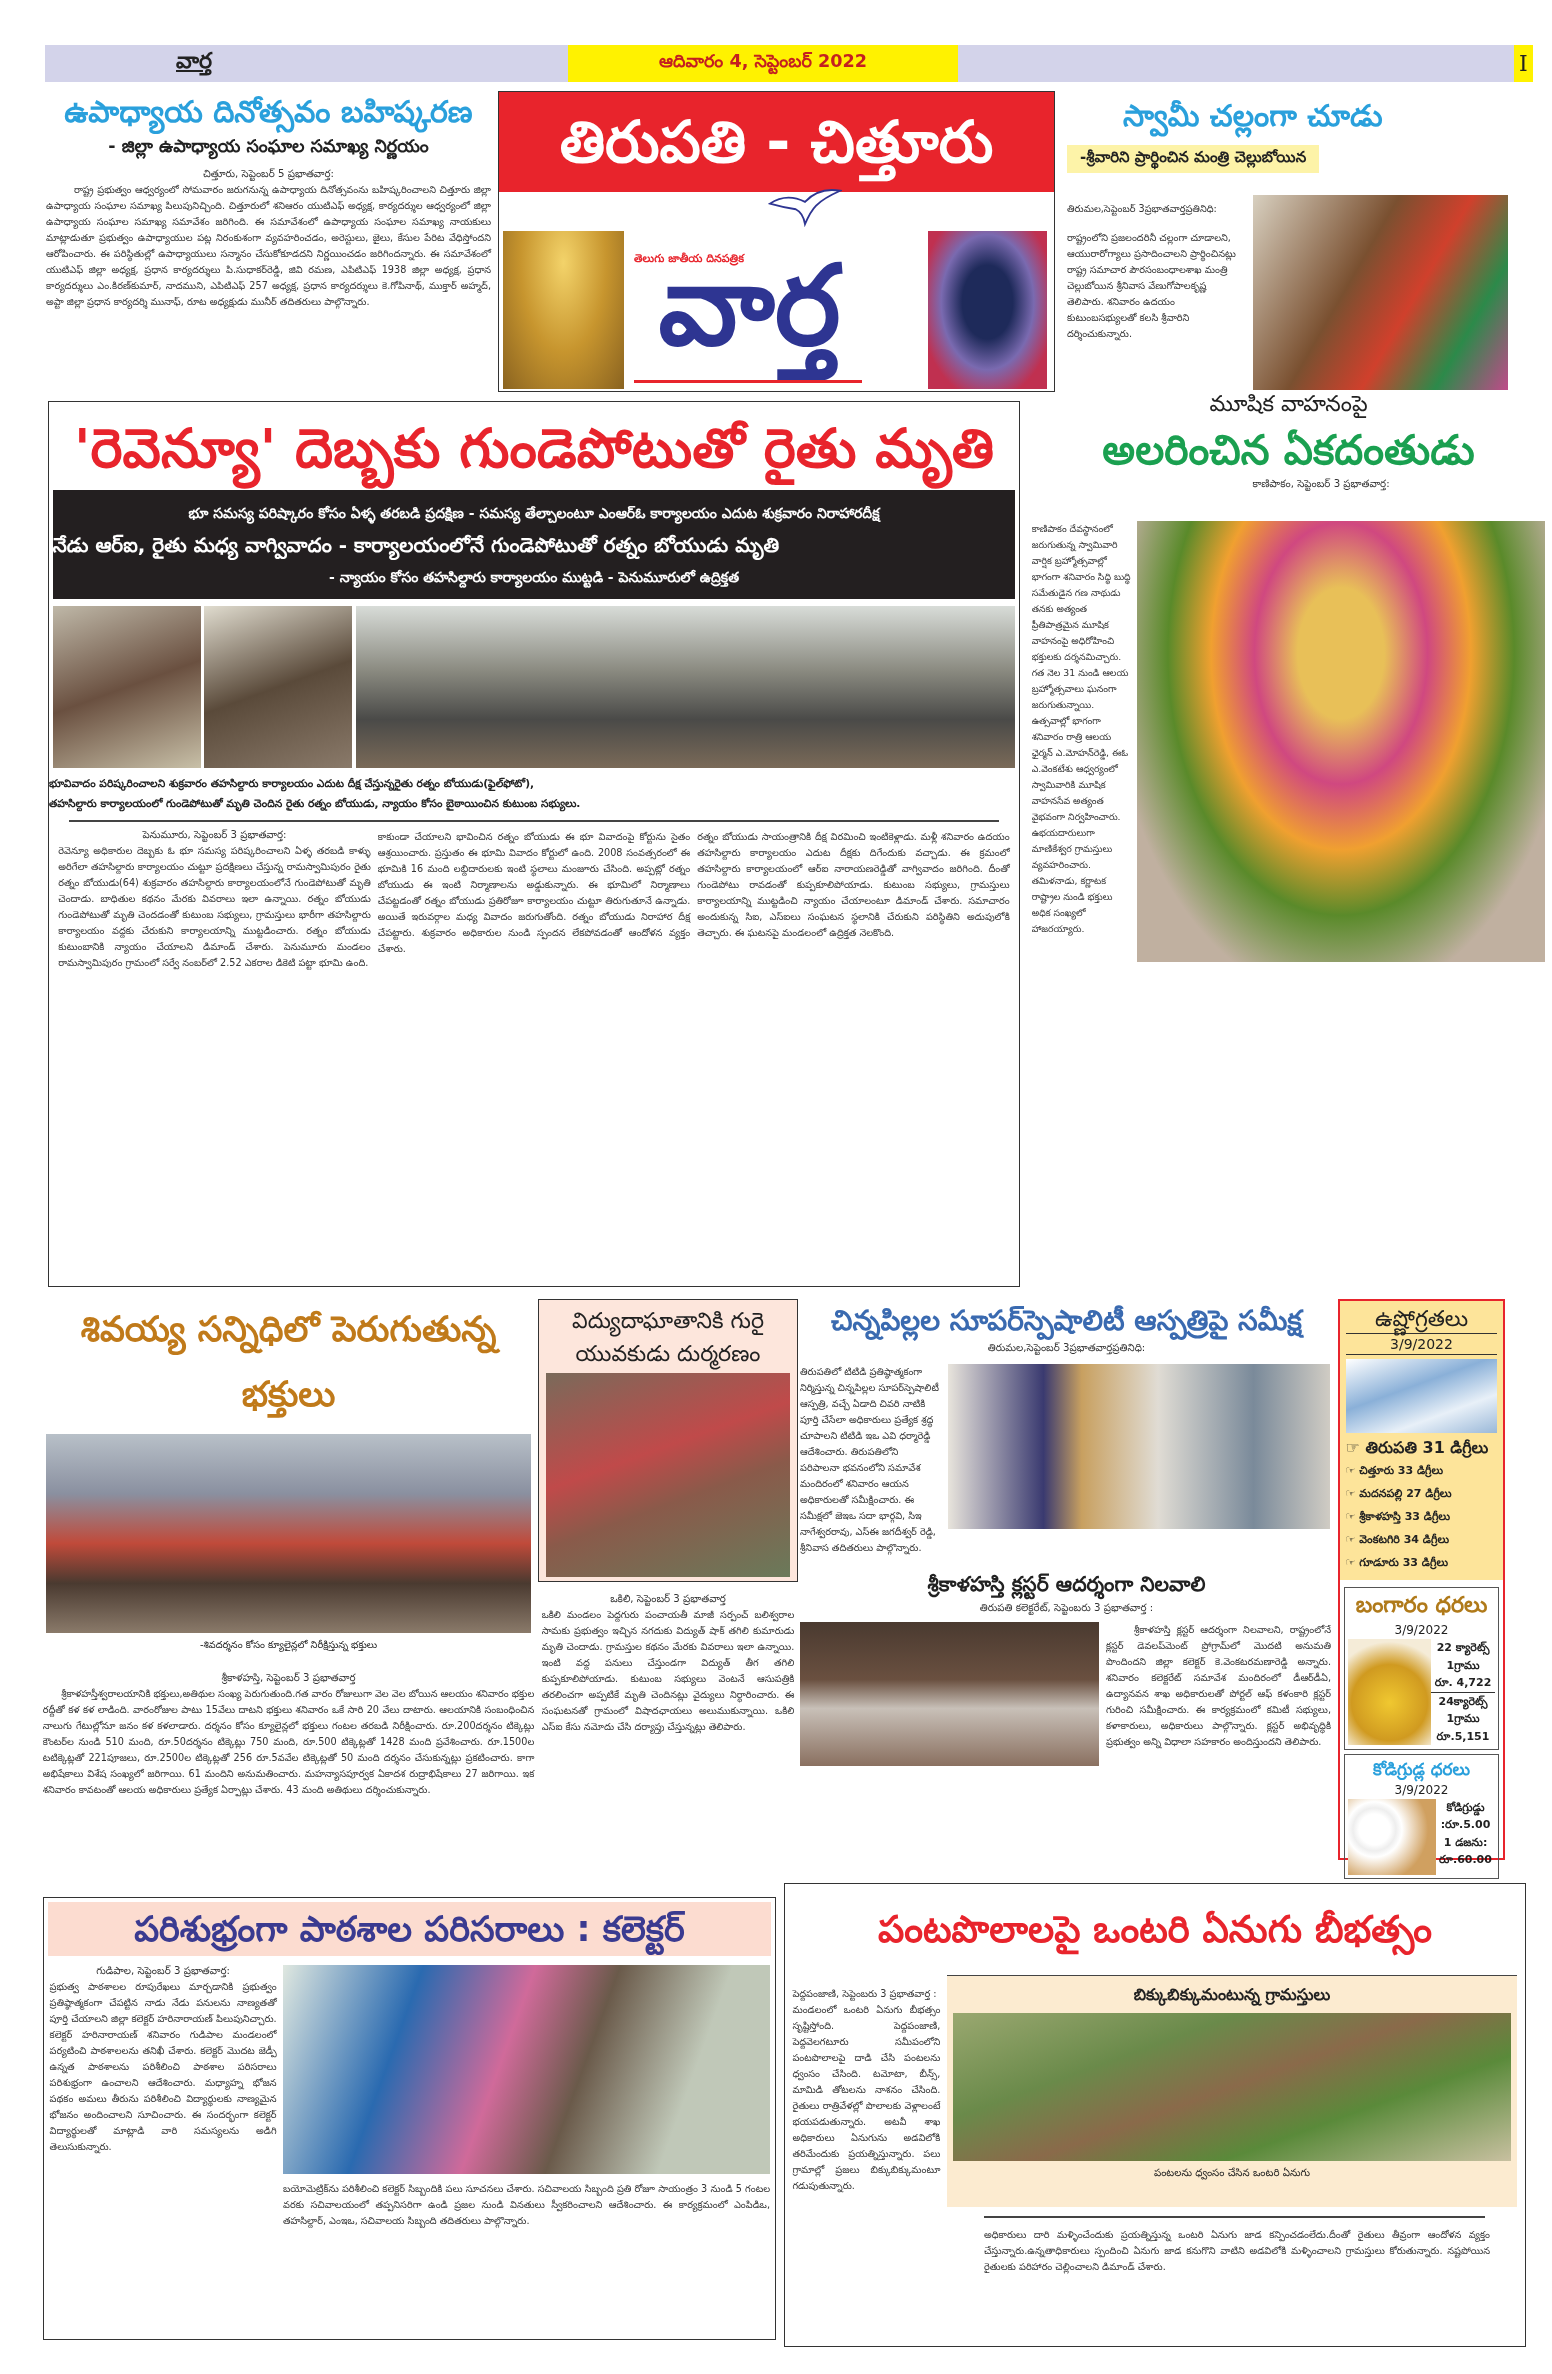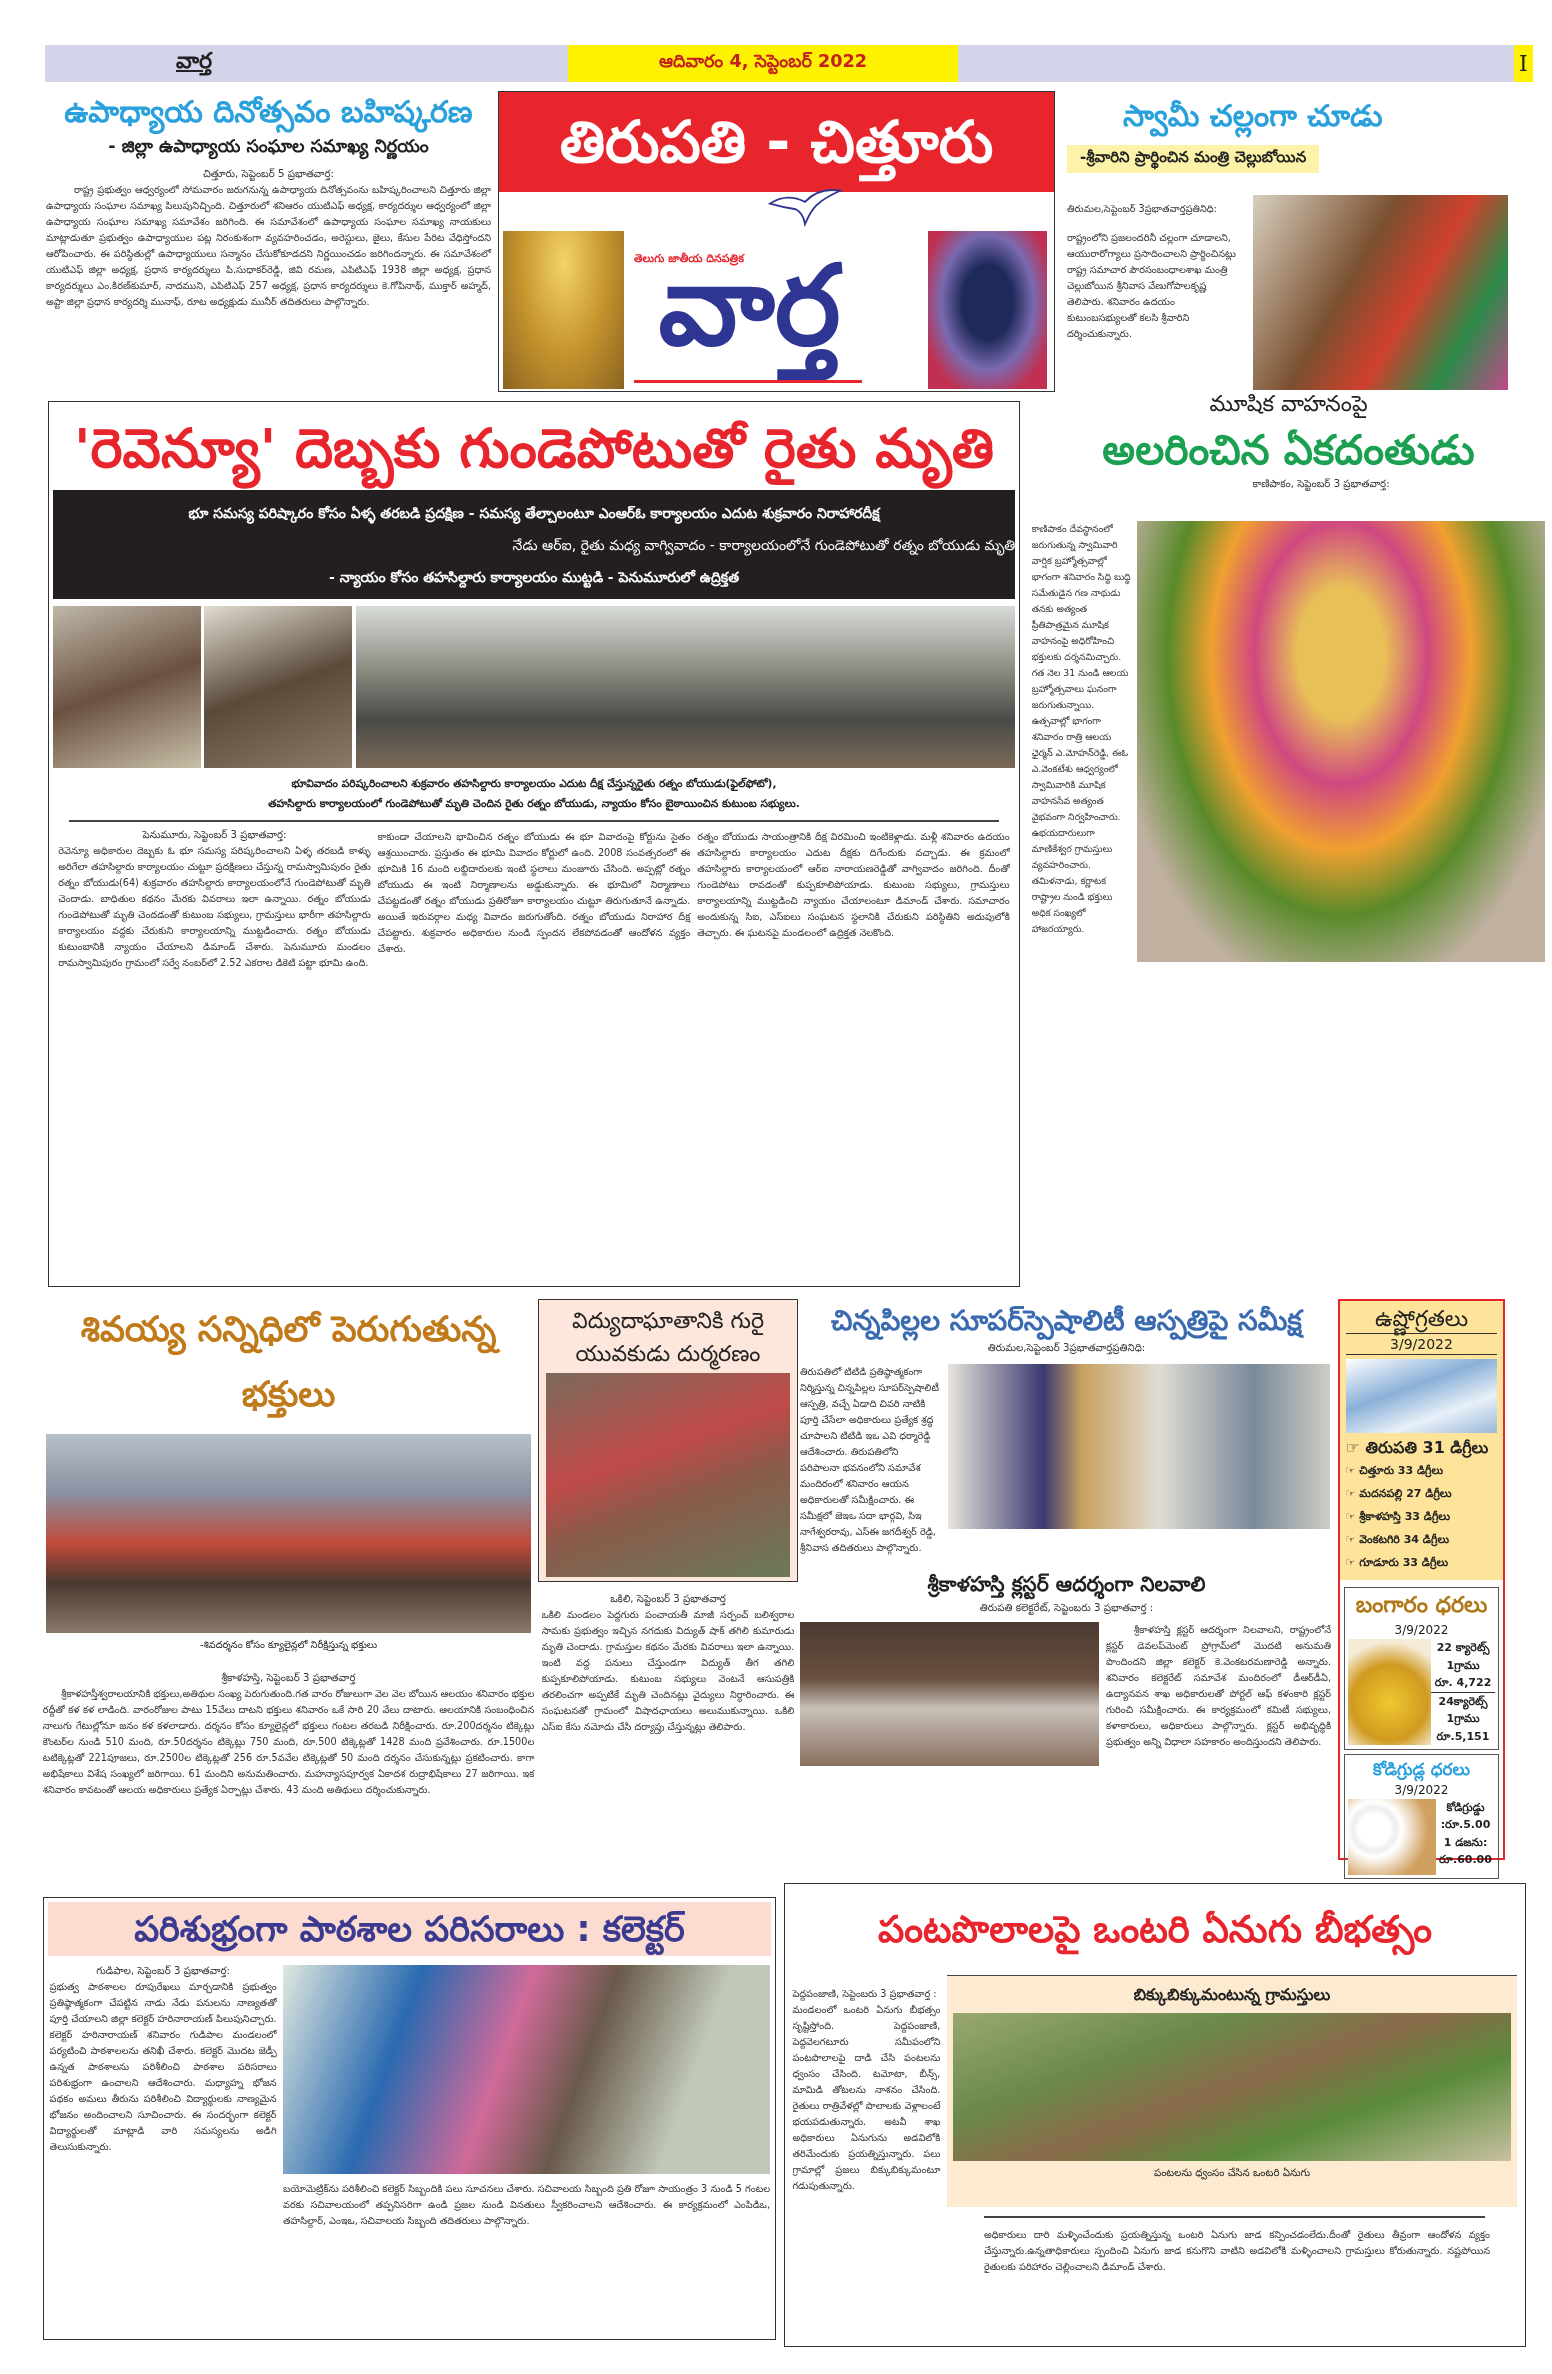--- a/index.html
+++ b/index.html
@@ -49,29 +49,29 @@
   <div style="display:inline-block;background:#fdf3a8;padding:3.7px 13px;font-size:15px;font-weight:bold;margin-top:5.6px">-శ్రీవారిని ప్రార్థించిన మంత్రి చెల్లుబోయిన</div>
   <div class="abs body-text" style="left:0;top:108px;width:176px;font-size:9.7px;text-align:left">తిరుమల,సెప్టెంబర్ 3ప్రభాతవార్తప్రతినిధి:</div>
   <div class="abs body-text" style="left:0;top:137px;width:176px;text-align:left">రాష్ట్రంలోని ప్రజలందరినీ చల్లంగా చూడాలని, ఆయురారోగ్యాలు ప్రసాదించాలని ప్రార్థించినట్లు రాష్ట్ర సమాచార పౌరసంబంధాలశాఖ మంత్రి చెల్లుబోయిన శ్రీనివాస వేణుగోపాలకృష్ణ తెలిపారు. శనివారం ఉదయం కుటుంబసభ్యులతో కలసి శ్రీవారిని దర్శించుకున్నారు.</div>
   <div class="abs photo" style="left:186px;top:102px;width:255px;height:195px;background:linear-gradient(120deg,#d8d0c0,#7a5030 40%,#d0402c 60%,#2c8a4a 80%,#c04a8a)"></div>
 </div>
 
 <div class="abs box" style="left:48px;top:401px;width:972px;height:886px">
   <div style="text-align:center;font-size:54px;font-weight:bold;color:#e8242c;line-height:83px;margin-top:4.6px">'రెవెన్యూ' దెబ్బకు గుండెపోటుతో రైతు మృతి</div>
   <div style="background:#231f20;color:#fff;margin:0 3.7px;padding:7.4px 0;height:109px">
     <div style="text-align:center;font-size:14px;font-weight:bold;line-height:32px">భూ సమస్య పరిష్కారం కోసం ఏళ్ళ తరబడి ప్రదక్షిణ - సమస్య తేల్చాలంటూ ఎంఆర్‌ఓ కార్యాలయం ఎదుట శుక్రవారం నిరాహారదీక్ష</div>
-    <div style="text-align:right;font-size:14px;font-weight:normal;line-height:32px">నేడు ఆర్ఐ, రైతు మధ్య వాగ్వివాదం - కార్యాలయంలోనే గుండెపోటుతో రత్నం బోయుడు మృతి</div>
+    <div style="text-align:left;font-size:20px;font-weight:bold;line-height:32px">నేడు ఆర్ఐ, రైతు మధ్య వాగ్వివాదం - కార్యాలయంలోనే గుండెపోటుతో రత్నం బోయుడు మృతి</div>
     <div style="text-align:center;font-size:14px;font-weight:bold;line-height:32px">- న్యాయం కోసం తహసిల్దారు కార్యాలయం ముట్టడి   - పెనుమూరులో ఉద్రిక్తత</div>
   </div>
   <div style="display:flex;gap:3.7px;margin:7.4px 3.7px 0;height:162px">
     <div class="photo" style="width:148px;background:linear-gradient(160deg,#bfb8a8,#6a5040 50%,#c8c0a8)"></div>
     <div class="photo" style="width:148px;background:linear-gradient(160deg,#e0dccf,#5a4a3a 50%,#8a7a6a)"></div>
     <div class="photo" style="flex:1;background:linear-gradient(180deg,#d8dcd8,#8a8a80 40%,#4a4a48 70%,#7a6a58)"></div>
   </div>
-  <div style="text-align:center;font-size:10.7px;font-weight:bold;line-height:20.4px;margin-top:5.6px">
+  <div style="text-align:left;font-size:10.7px;font-weight:bold;line-height:20.4px;margin-top:5.6px">
     <div>భూవివాదం పరిష్కరించాలని శుక్రవారం తహసిల్దారు కార్యాలయం ఎదుట దీక్ష చేస్తున్నరైతు రత్నం బోయుడు(ఫైల్‌ఫోటో),</div>
     <div>తహసిల్దారు కార్యాలయంలో గుండెపోటుతో మృతి చెందిన రైతు రత్నం బోయుడు,  న్యాయం కోసం  బైఠాయించిన  కుటుంబ సభ్యులు.</div>
   </div>
   <div class="rule" style="margin:5.6px 20.4px 7.4px"></div>
   <div style="display:flex;gap:7px;padding:0 9.3px">
     <div style="flex:1">
       <div class="dateline">పెనుమూరు, సెప్టెంబర్ 3 ప్రభాతవార్త:</div>
       <div class="body-text">రెవెన్యూ అధికారుల దెబ్బకు ఓ భూ సమస్య పరిష్కరించాలని ఏళ్ళ తరబడి కాళ్ళు అరిగేలా తహసిల్దారు కార్యాలయం చుట్టూ ప్రదక్షిణలు చేస్తున్న రామస్వామిపురం రైతు రత్నం బోయుడు(64) శుక్రవారం తహసిల్దారు కార్యాలయంలోనే గుండెపోటుతో మృతి చెందాడు. బాధితుల కథనం మేరకు వివరాలు ఇలా ఉన్నాయి. రత్నం బోయుడు గుండెపోటుతో మృతి చెందడంతో కుటుంబ సభ్యులు, గ్రామస్తులు భారీగా తహసిల్దారు కార్యాలయం వద్దకు చేరుకుని కార్యాలయాన్ని ముట్టడించారు. రత్నం బోయుడు కుటుంబానికి న్యాయం చేయాలని డిమాండ్ చేశారు. పెనుమూరు మండలం రామస్వామిపురం గ్రామంలో సర్వే నంబర్‌లో 2.52 ఎకరాల డికెటి పట్టా భూమి ఉంది.</div>
     </div>
     <div style="flex:1" class="body-text">కాకుండా చేయాలని భావించిన రత్నం బోయుడు ఈ భూ వివాదంపై కోర్టును సైతం ఆశ్రయించారు. ప్రస్తుతం ఈ భూమి వివాదం కోర్టులో ఉంది. 2008 సంవత్సరంలో ఈ భూమికి 16 మంది లబ్దిదారులకు ఇంటి స్థలాలు మంజూరు చేసింది. అప్పట్లో రత్నం బోయుడు ఈ ఇంటి నిర్మాణాలను అడ్డుకున్నారు. ఈ భూమిలో నిర్మాణాలు చేపట్టడంతో రత్నం బోయుడు ప్రతిరోజూ కార్యాలయం చుట్టూ తిరుగుతూనే ఉన్నాడు. అయితే ఇరువర్గాల మధ్య వివాదం జరుగుతోంది. రత్నం బోయుడు నిరాహార దీక్ష చేపట్టారు. శుక్రవారం అధికారుల నుండి స్పందన లేకపోవడంతో ఆందోళన వ్యక్తం చేశారు.</div>

